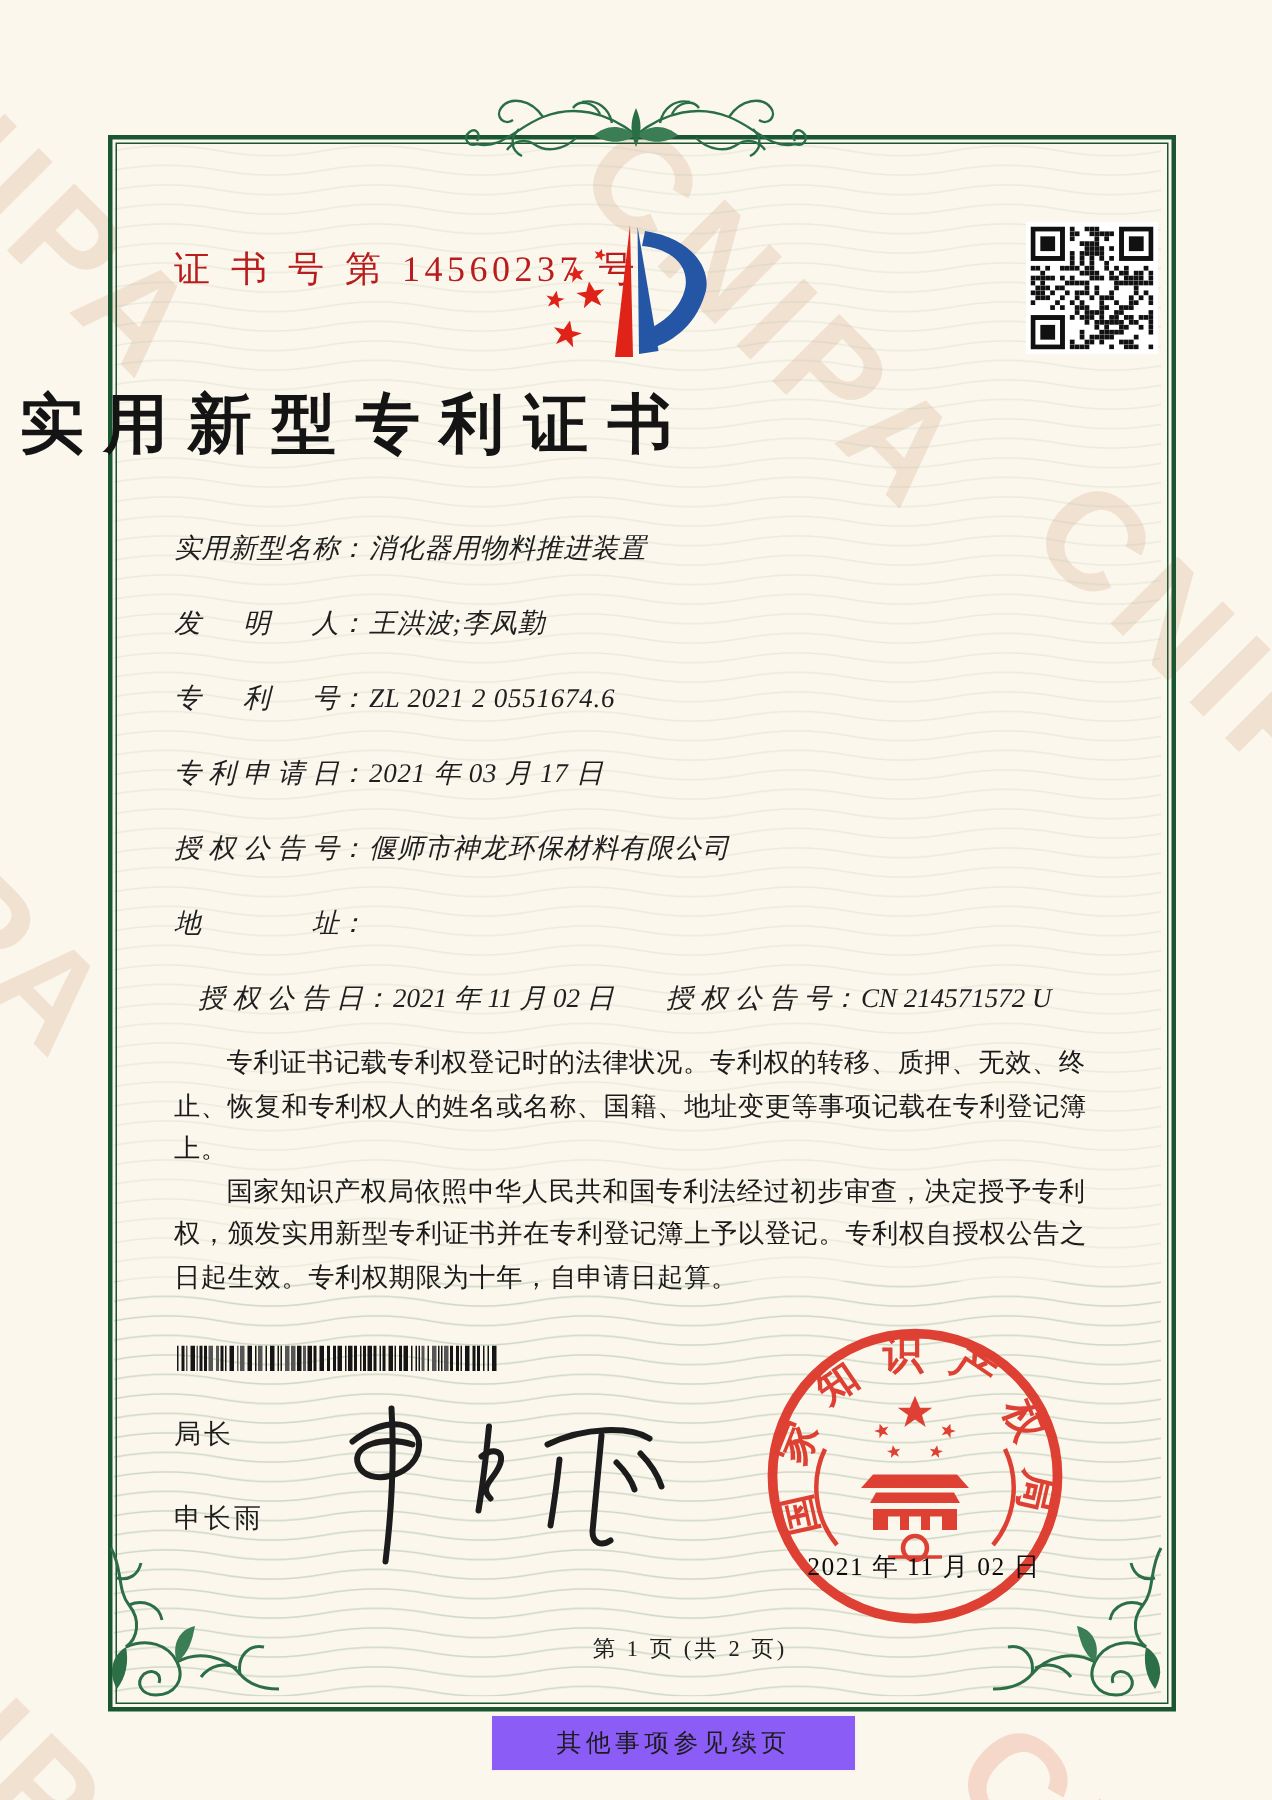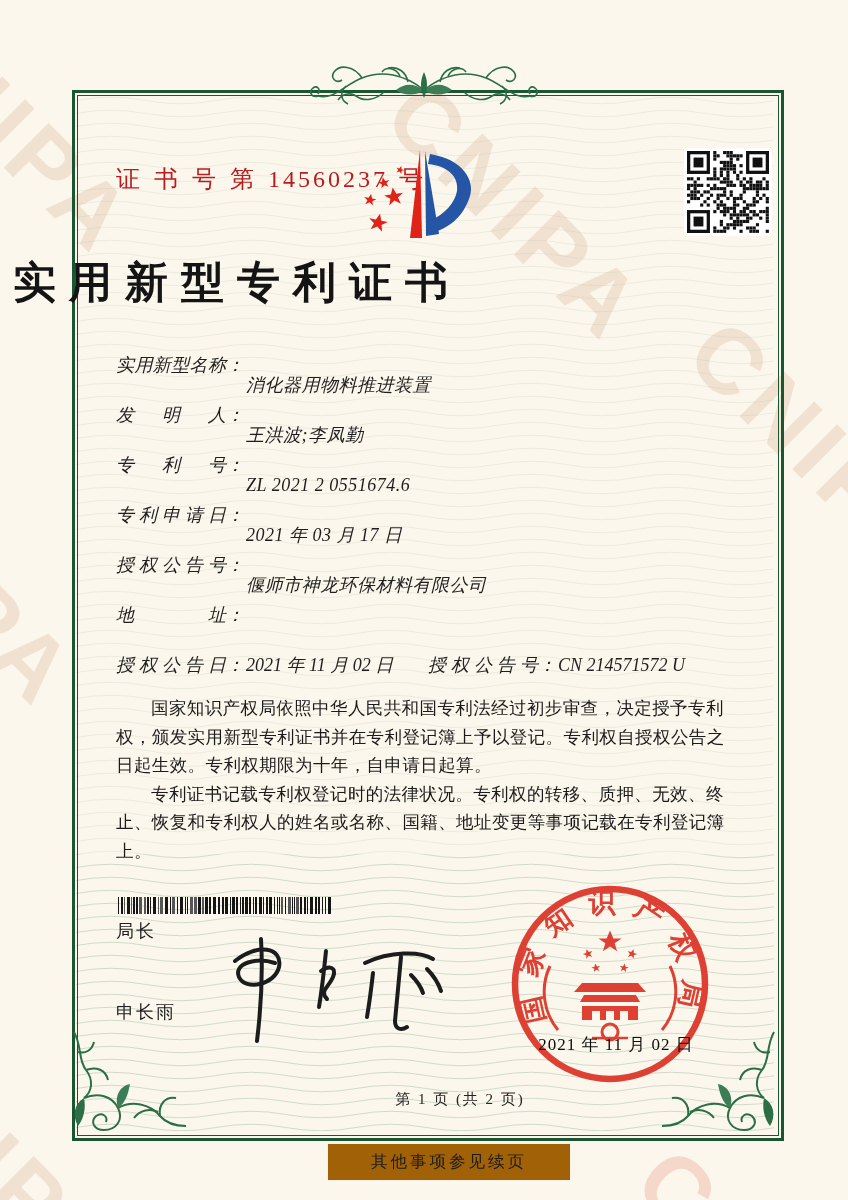--- a/index.html
+++ b/index.html
@@ -26,39 +26,39 @@
   .logo{position:absolute;left:350px;top:144px;z-index:4;}
   .qr{position:absolute;left:684px;top:148px;width:82px;height:82px;background:#fff;
       padding:3px;z-index:4;}
   .title{position:absolute;left:0;top:254px;width:100%;text-align:left;font-size:43px;
          font-weight:bold;letter-spacing:13px;text-indent:13px;color:#141414;z-index:4;}
   
   .fields{position:absolute;left:116px;top:352px;width:624px;font-size:18px;z-index:4;font-style:italic;}
   .frow{height:50px;display:flex;align-items:flex-start;line-height:26px;}
   .flabel{display:inline-block;width:110px;text-align:justify;text-align-last:justify;}
   .colon{display:inline-block;width:20px;}
-  .fvalue{flex:1;letter-spacing:0.5px;margin-top:20px;}
+  .fvalue{flex:1;letter-spacing:0.5px;}
   .pair{white-space:nowrap;}
-  .pair.first{width:312px;}
+  .pair.first{width:312px;margin-left:16px;}
   
   .bodytext{position:absolute;left:116px;top:694px;width:620px;font-size:17.5px;
             line-height:28.5px;color:#1b1b1b;z-index:4;}
   .bodytext p{margin:0;text-indent:2em;letter-spacing:0.4px;}
   
   .barcode{position:absolute;left:118px;top:897px;z-index:4;}
-  .sig-title{position:absolute;left:116px;top:919px;font-size:18px;letter-spacing:2px;z-index:4;}
+  .sig-title{position:absolute;left:116px;top:944px;font-size:18px;letter-spacing:2px;z-index:4;}
   .sig-name{position:absolute;left:116px;top:1000px;font-size:18px;letter-spacing:2px;z-index:4;}
   .signature{position:absolute;left:205px;top:933px;z-index:4;}
   .seal{position:absolute;left:504px;top:880px;z-index:4;opacity:0.93;}
   .seal-date{position:absolute;left:518px;top:1033px;width:196px;text-align:center;
              font-size:17px;letter-spacing:1px;color:#0d0d0d;z-index:5;}
   .page-info{position:absolute;left:0;top:1090px;width:100%;text-align:center;
              font-size:15px;letter-spacing:2px;color:#222;z-index:4;padding-left:36px;}
   .note{position:absolute;left:328px;top:1144px;width:234px;text-align:center;
-        background:#a16207;padding:7px 4px;font-size:16.5px;letter-spacing:3px;
+        background:#8b5cf6;padding:7px 4px;font-size:16.5px;letter-spacing:3px;
         color:#1b1b1b;z-index:4;box-shadow:0 0 0 1px rgba(0,0,0,0.02);}
 </style>
 </head>
 <body>
 
 <div class="page">
 
   <div class="wm" style="left:-70px;top:-25px;">CNIPA</div>
   <div class="wm" style="left:440px;top:62px;">CNIPA</div>
   <div class="wm" style="left:742px;top:300px;">CNIPA</div>
@@ -404,22 +404,22 @@
       <span class="pair first">
         <span class="flabel">授权公告日</span><span class="colon">：</span><span>2021 年 11 月 02 日</span>
       </span>
       <span class="pair">
         <span class="flabel">授权公告号</span><span class="colon">：</span><span>CN 214571572 U</span>
       </span>
     </div>
   </div>
 
   <div class="bodytext">
+    <p>专利证书记载专利权登记时的法律状况。专利权的转移、质押、无效、终止、恢复和专利权人的姓名或名称、国籍、地址变更等事项记载在专利登记簿上。</p>
     <p>国家知识产权局依照中华人民共和国专利法经过初步审查，决定授予专利权，颁发实用新型专利证书并在专利登记簿上予以登记。专利权自授权公告之日起生效。专利权期限为十年，自申请日起算。</p>
-    <p>专利证书记载专利权登记时的法律状况。专利权的转移、质押、无效、终止、恢复和专利权人的姓名或名称、国籍、地址变更等事项记载在专利登记簿上。</p>
   </div>
 
   <svg class="barcode" id="bcSvg" width="218" height="17">
       <rect x="0" y="0" width="1" height="17" fill="#151515"></rect>
       <rect x="3" y="0" width="2" height="17" fill="#151515"></rect>
       <rect x="6" y="0" width="1" height="17" fill="#555"></rect>
       <rect x="9" y="0" width="3" height="17" fill="#151515"></rect>
       <rect x="13" y="0" width="1" height="17" fill="#555"></rect>
       <rect x="15" y="0" width="2" height="17" fill="#151515"></rect>
       <rect x="18" y="0" width="2" height="17" fill="#151515"></rect>

